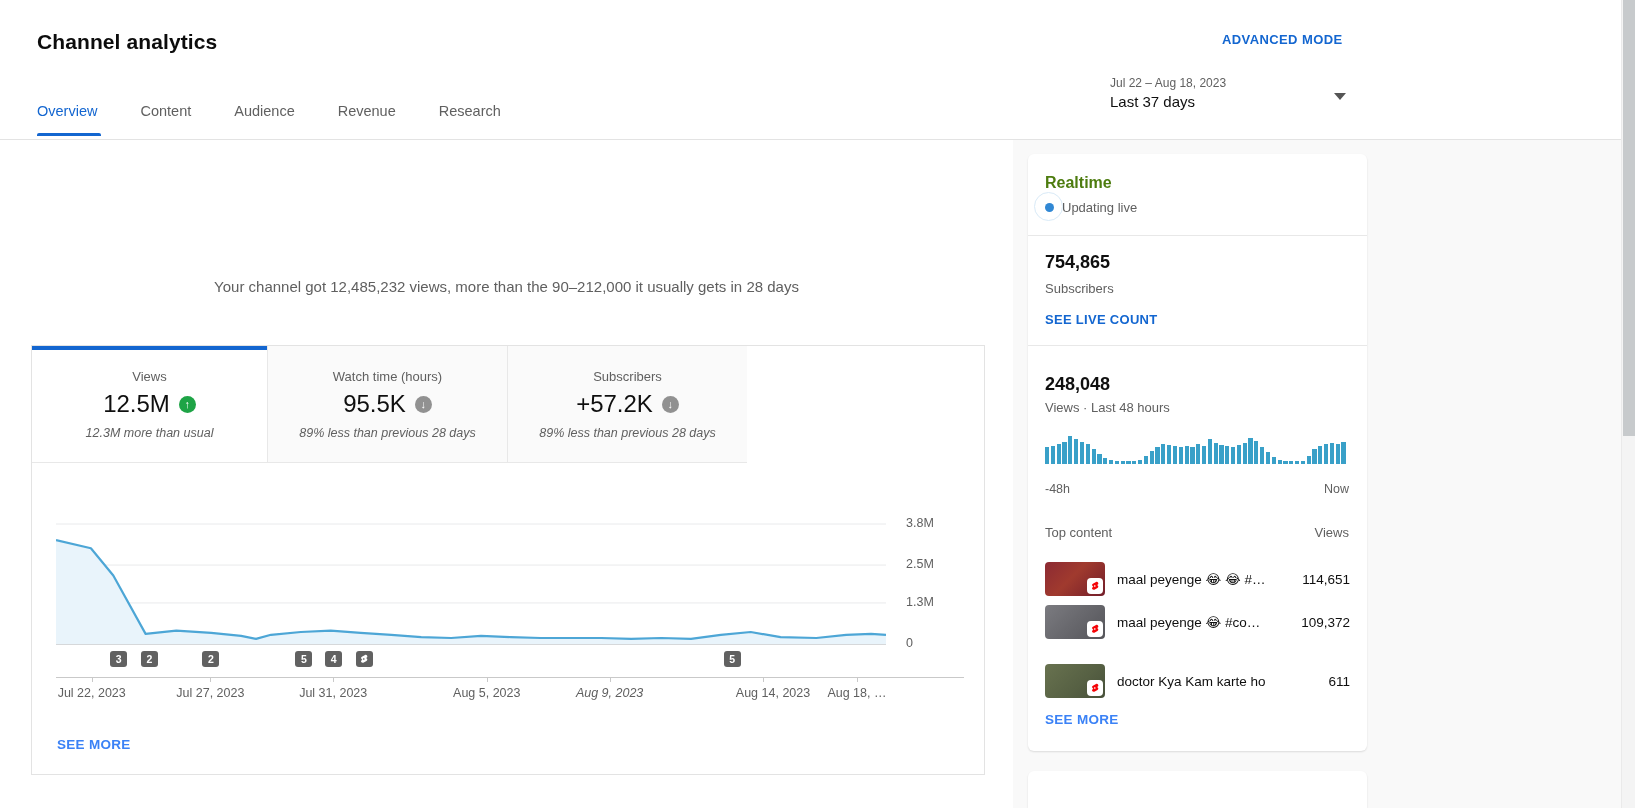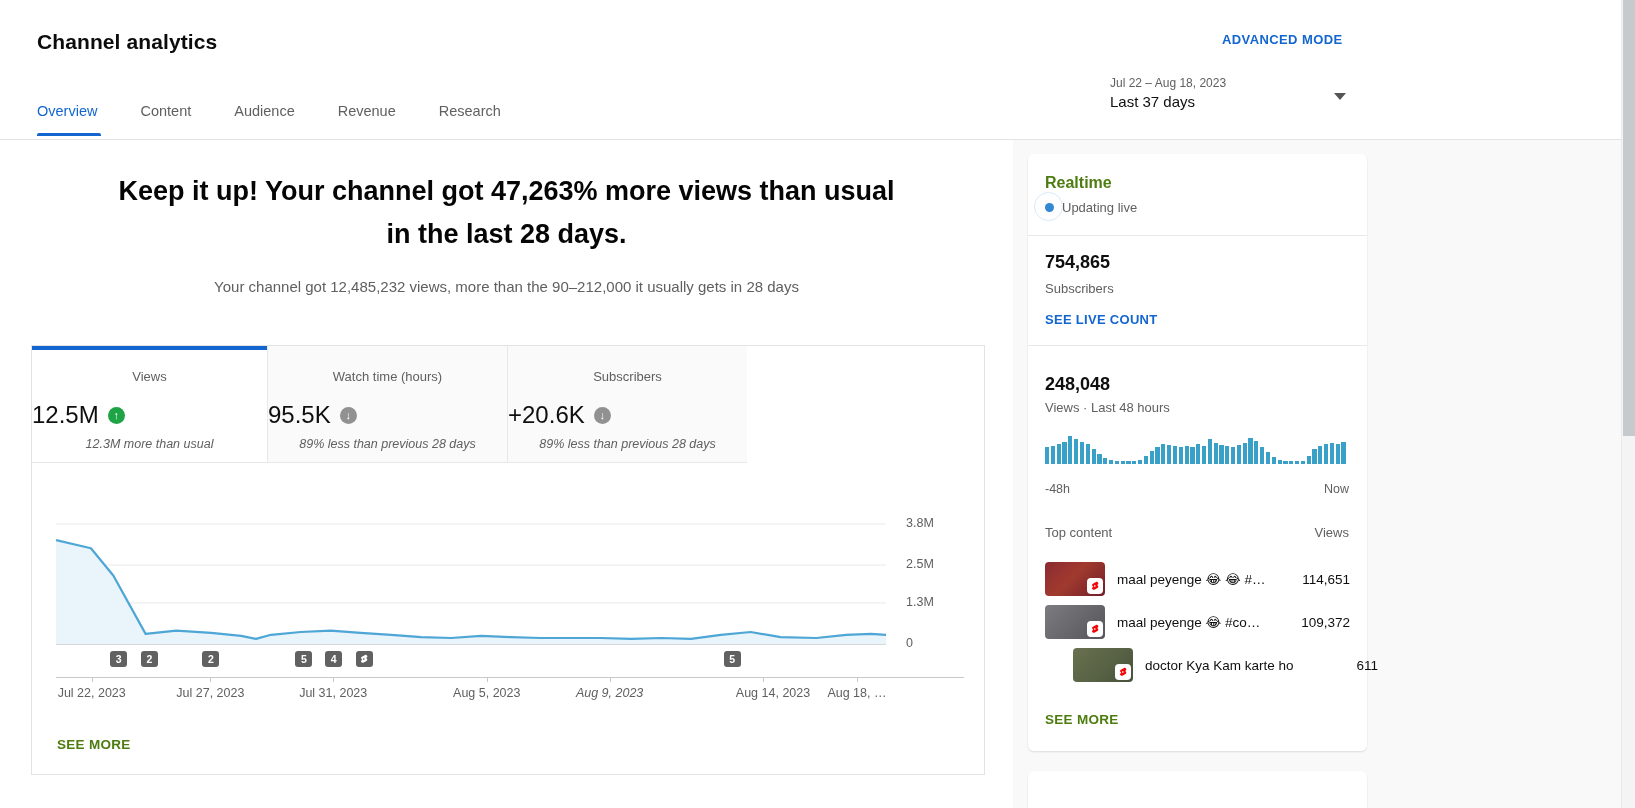--- a/index.html
+++ b/index.html
@@ -25,31 +25,31 @@
   .banner-sub { position:absolute; left:0; top:138px; width:1013px; text-align:center; font-size:15px; color:#606060; }
 
   .stat-card { position:absolute; left:31px; top:205px; width:954px; height:430px; background:#fff; border:1px solid #e3e3e3; }
   .stat-tabs { position:absolute; left:0; top:0; width:952px; height:117px; display:grid; grid-template-columns:236px 240px 239px 237px; }
   .cell { position:relative; background:#fafafa; border-right:1px solid #e8e8e8; border-bottom:1px solid #e8e8e8; text-align:center; cursor:pointer; }
   .cell:last-child { border-right:none; }
   .cell.active { background:#fff; }
   .cell .topbar { position:absolute; left:0; top:0; width:100%; height:4px; background:#1366d0; display:none; }
   .cell.active .topbar { display:block; }
   .cell-label { margin-top:23px; font-size:13px; color:#606060; display:flex; justify-content:center; align-items:center; gap:7px; }
-  .cell-value { margin-top:17px; font-size:24px; color:#0f0f0f; display:flex; align-items:center; gap:9px; }
+  .cell-value { margin-top:6px; font-size:24px; color:#0f0f0f; display:flex; justify-content:center; align-items:center; gap:9px; }
   .cell-note { margin-top:8px; font-size:12.5px; font-style:italic; color:#606060; }
   .trend { width:17px; height:17px; border-radius:50%; display:inline-flex; align-items:center; justify-content:center; color:#fff; font-size:11px; font-weight:700; }
 
   .chart-svg { position:absolute; left:24px; top:150px; }
   .ylabel { position:absolute; left:874px; width:50px; font-size:12.5px; color:#606060; }
   .xlabel { position:absolute; top:340px; width:110px; margin-left:-55px; text-align:center; font-size:12.5px; color:#606060; }
   .ann-badge { position:absolute; top:305px; width:17px; height:16px; margin-left:-8px; background:#616161; border-radius:3px; color:#fff; font-size:10.5px; font-weight:700; display:flex; align-items:center; justify-content:center; }
   .axis-line { position:absolute; left:24px; top:331px; width:908px; height:1px; background:#c9c9c9; }
   .axis-tick { position:absolute; top:331px; width:1px; height:5px; background:#c9c9c9; }
-  .see-more { font-size:13.5px; font-weight:700; letter-spacing:.3px; color:#4d7c0f; cursor:pointer; }
+  .see-more { font-size:13.5px; font-weight:700; letter-spacing:.3px; color:#3b82f6; cursor:pointer; }
   .stat-card .see-more { position:absolute; left:25px; top:391px; }
 
   
   .rt-card { position:absolute; left:1028px; top:154px; width:339px; height:597px; background:#fff; border-radius:6px; box-shadow:0 1px 2px rgba(0,0,0,.12); }
   .rt-title { position:absolute; left:17px; top:20px; font-size:16px; font-weight:700; color:#4d7c0f; }
   .live-row { position:absolute; left:17px; top:46px; display:flex; align-items:center; gap:8px; font-size:13px; color:#606060; }
   .live-dot { position:relative; width:9px; height:9px; border-radius:50%; background:#3188d4; }
   .live-ring { position:absolute; left:-11px; top:-11px; width:29px; height:29px; border:1px solid #d9eaf7; border-radius:50%; }
   .rt-divider { position:absolute; left:0; width:339px; height:1px; background:#e8e8e8; }
   .big-num { position:absolute; left:17px; font-size:18px; font-weight:700; color:#0f0f0f; }
@@ -92,24 +92,20 @@
         <div class="tab active">Overview</div>
         <div class="tab">Content</div>
         <div class="tab">Audience</div>
         <div class="tab">Revenue</div>
         <div class="tab">Research</div>
       </div>
     <div class="tab-underline"></div>
   </div>
 
   <div class="left-panel">
-    <div class="banner-h">
-      <div>Keep it up! Your channel got 47,263% more views than usual</div>
-      <div>in the last 28 days.</div>
-    </div>
     <div class="banner-sub">Your channel got 12,485,232 views, more than the 90–212,000 it usually gets in 28 days</div>
 
     <div class="stat-card">
       <div class="stat-tabs" id="metricTabs">
           <div class="cell active">
             <div class="topbar"></div>
             <div class="cell-label">
               <span>Views</span>
             </div>
             <div class="cell-value">
@@ -126,21 +122,21 @@
               <span>95.5K</span>
               <span class="trend" style="background: rgb(145, 145, 145);">↓</span>
             </div>
             <div class="cell-note">89% less than previous 28 days</div>
           </div>
           <div class="cell">
             <div class="cell-label">
               <span>Subscribers</span>
             </div>
             <div class="cell-value">
-              <span>+20.6K</span>
+              <span>+57.2K</span>
               <span class="trend" style="background: rgb(145, 145, 145);">↓</span>
             </div>
             <div class="cell-note">89% less than previous 28 days</div>
           </div>
         </div>
       <div id="chartArea">
           <svg class="chart-svg" width="830" height="152">
             <line x1="0" x2="830" y1="28.003157811636527" y2="28.003157811636527" stroke="#e9eaec" stroke-width="1"></line>
             <line x1="0" x2="830" y1="69.05470908660297" y2="69.05470908660297" stroke="#e9eaec" stroke-width="1"></line>
             <line x1="0" x2="830" y1="106.94844872503354" y2="106.94844872503354" stroke="#e9eaec" stroke-width="1"></line>
@@ -272,21 +268,21 @@
           <div class="thumb thumb-1">
             <div class="shorts-badge">
               <svg width="10" height="10" viewBox="0 0 24 24">
                 <path fill="#f40407" d="M17.77 10.32l-1.2-.5 1.43-.76c1.84-.96 2.53-3.23 1.56-5.06-.97-1.83-3.24-2.53-5.07-1.56L6.96 6.35c-1.29.68-2.07 2.04-2 3.49.07 1.42.93 2.67 2.22 3.25l.95.44-1.21.64c-1.84.97-2.53 3.24-1.56 5.06.97 1.83 3.24 2.53 5.07 1.56l7.57-3.91c1.29-.68 2.06-2.04 1.99-3.49-.07-1.42-.94-2.68-2.22-3.07zM10 14.65v-5.3L14.73 12 10 14.65z"></path>
               </svg>
             </div>
           </div>
           <div class="t-title">maal peyenge 😂 #co…</div>
           <div class="t-views">109,372</div>
         </div>
-        <div class="t-row" style="top: 490px; margin-left: 28px;">
+        <div class="t-row" style="top: 506px;">
           <div class="thumb thumb-2">
             <div class="shorts-badge">
               <svg width="10" height="10" viewBox="0 0 24 24">
                 <path fill="#f40407" d="M17.77 10.32l-1.2-.5 1.43-.76c1.84-.96 2.53-3.23 1.56-5.06-.97-1.83-3.24-2.53-5.07-1.56L6.96 6.35c-1.29.68-2.07 2.04-2 3.49.07 1.42.93 2.67 2.22 3.25l.95.44-1.21.64c-1.84.97-2.53 3.24-1.56 5.06.97 1.83 3.24 2.53 5.07 1.56l7.57-3.91c1.29-.68 2.06-2.04 1.99-3.49-.07-1.42-.94-2.68-2.22-3.07zM10 14.65v-5.3L14.73 12 10 14.65z"></path>
               </svg>
             </div>
           </div>
           <div class="t-title">doctor Kya Kam karte ho</div>
           <div class="t-views">611</div>
         </div>

